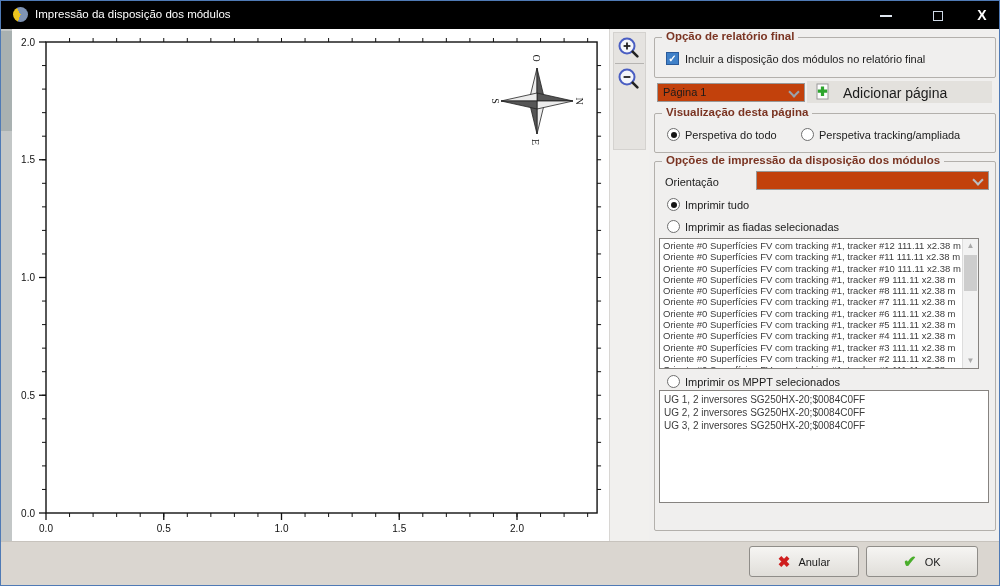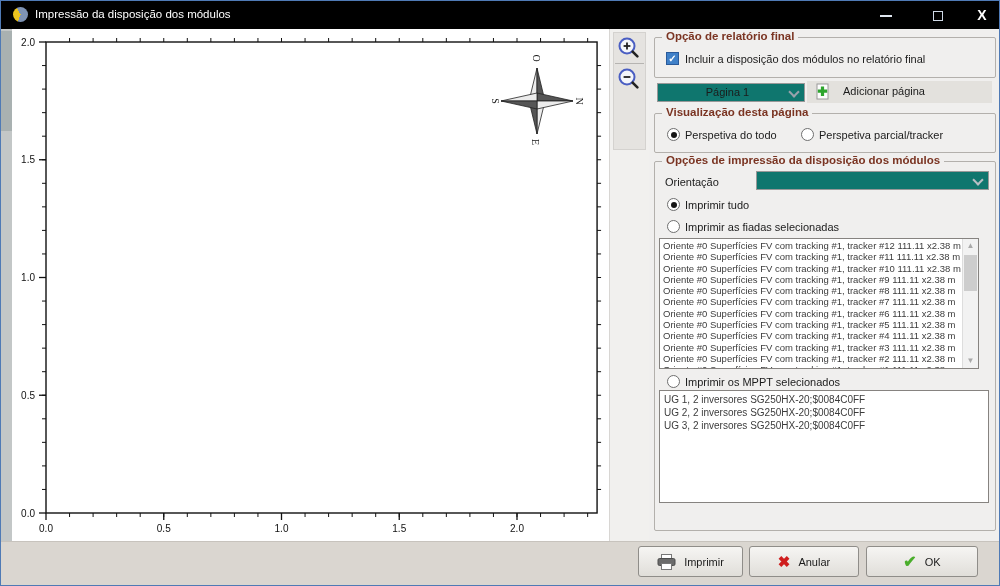--- a/index.html
+++ b/index.html
@@ -33,27 +33,27 @@
   .grp-cap{position:absolute;top:-8px;left:7px;background:#f0efee;padding:0 4px;font-weight:bold;
       color:#7a3422;font-size:11.5px;white-space:nowrap;}
   .lbl{position:absolute;font-size:11px;color:#1b1b1b;white-space:nowrap;}
   
   .checkbox{position:absolute;width:13px;height:13px;background:#3f80c8;border:1px solid #2a5a9a;
       box-sizing:border-box;color:#fff;font-size:10px;line-height:11px;text-align:center;font-weight:bold;}
   
   .radio{position:absolute;width:13px;height:13px;border:1px solid #6f6f6f;border-radius:50%;background:#fff;box-sizing:border-box;}
   .radio.sel::after{content:"";position:absolute;left:2.5px;top:2.5px;width:6px;height:6px;border-radius:50%;background:#161616;}
   
-  .combo{position:absolute;background:#0f766e;border:1px solid #989898;box-sizing:border-box;font-size:11px;
-      color:#1b1b1b;padding:2px 12px 0 5px;white-space:nowrap;overflow:hidden;text-align:center;}
+  .combo{position:absolute;background:#c2410c;border:1px solid #989898;box-sizing:border-box;font-size:11px;
+      color:#1b1b1b;padding:2px 12px 0 5px;white-space:nowrap;overflow:hidden;}
   .chev{position:absolute;right:6px;top:4px;width:6px;height:6px;border-right:2px solid #99a2ac;
       border-bottom:2px solid #99a2ac;transform:rotate(45deg);}
   
   .add-btn{position:absolute;left:806px;top:80px;width:185px;height:22px;background:#e3e1dd;cursor:pointer;}
-  .add-btn .lbl2{position:absolute;left:36px;top:4px;font-size:11px;color:#1b1b1b;}
+  .add-btn .lbl2{position:absolute;left:36px;top:4px;font-size:14px;color:#1b1b1b;}
   
   .listbox{position:absolute;background:#fff;border:1px solid #868380;box-sizing:border-box;overflow:hidden;padding-left:28px;}
   .lb-rows{position:absolute;left:0;top:0;right:16px;bottom:0;overflow:hidden;padding:1px 0 0 3px;}
   .lb-rows2{position:absolute;left:0;top:0;right:0;bottom:0;overflow:hidden;padding:2px 0 0 4px;}
   .lb-row{font-size:9.5px;line-height:11.3px;color:#3c3c3c;white-space:nowrap;}
   .lb-row2{font-size:10px;line-height:13px;color:#3c3c3c;white-space:nowrap;}
   .sbar{position:absolute;right:0;top:0;width:15px;bottom:0;background:#f2f2f2;border-left:1px solid #ddd;}
   .sb-arrow{position:absolute;left:0;width:15px;height:14px;color:#a9a9a9;font-size:8px;text-align:center;line-height:14px;}
   .sb-thumb{position:absolute;left:1px;width:13px;background:#cdcdcd;}
   
@@ -240,21 +240,21 @@
     </svg>
     <span class="lbl2">Adicionar página</span>
   </div>
 
   <div class="grp" style="left:653px;top:112px;width:340px;height:38px;">
     <span class="grp-cap">Visualização desta página</span>
   </div>
   <span class="radio sel" style="left:666px;top:127px;"></span>
   <span class="lbl" style="left:684px;top:128px;">Perspetiva do todo</span>
   <span class="radio" style="left:800px;top:127px;"></span>
-  <span class="lbl" style="left:818px;top:128px;">Perspetiva parcial/tracker</span>
+  <span class="lbl" style="left:818px;top:128px;">Perspetiva tracking/ampliada</span>
 
   <div class="grp" style="left:653px;top:160px;width:340px;height:368px;">
     <span class="grp-cap">Opções de impressão da disposição dos módulos</span>
   </div>
   <span class="lbl" style="left:664px;top:175px;">Orientação</span>
   <div class="combo" style="left:755px;top:170px;width:233px;height:19px;">
     <span></span>
     <span class="chev" style="border-color:#b9bec5;"></span>
   </div>
   <span class="radio sel" style="left:666px;top:197px;"></span>
@@ -289,28 +289,20 @@
 
   <div class="listbox" style="left:658px;top:389px;width:330px;height:113px;">
     <div class="lb-rows2">
         <div class="lb-row2">UG 1,  2 inversores  SG250HX-20;$0084C0FF</div>
         <div class="lb-row2">UG 2,  2 inversores  SG250HX-20;$0084C0FF</div>
         <div class="lb-row2">UG 3,  2 inversores  SG250HX-20;$0084C0FF</div>
       </div>
   </div>
 
   <div class="footer"></div>
-  <div class="btn" style="left:637px;width:105px;">
-    <svg width="19" height="16" viewBox="0 0 19 16">
-      <rect x="4.5" y="0.5" width="10" height="5" fill="#fff" stroke="#777"></rect>
-      <rect x="1" y="4.5" width="17" height="7" rx="1.5" fill="#6b6b6b" stroke="#4d4d4d"></rect>
-      <rect x="4.5" y="9.5" width="10" height="6" fill="#fff" stroke="#777"></rect>
-    </svg>
-    <span>Imprimir</span>
-  </div>
   <div class="btn" style="left:748px;width:110px;">
     <span class="x-glyph">✖</span>
     <span>Anular</span>
   </div>
   <div class="btn" style="left:865px;width:112px;">
     <span class="ok-glyph">✔</span>
     <span>OK</span>
   </div>
 
 </div>

